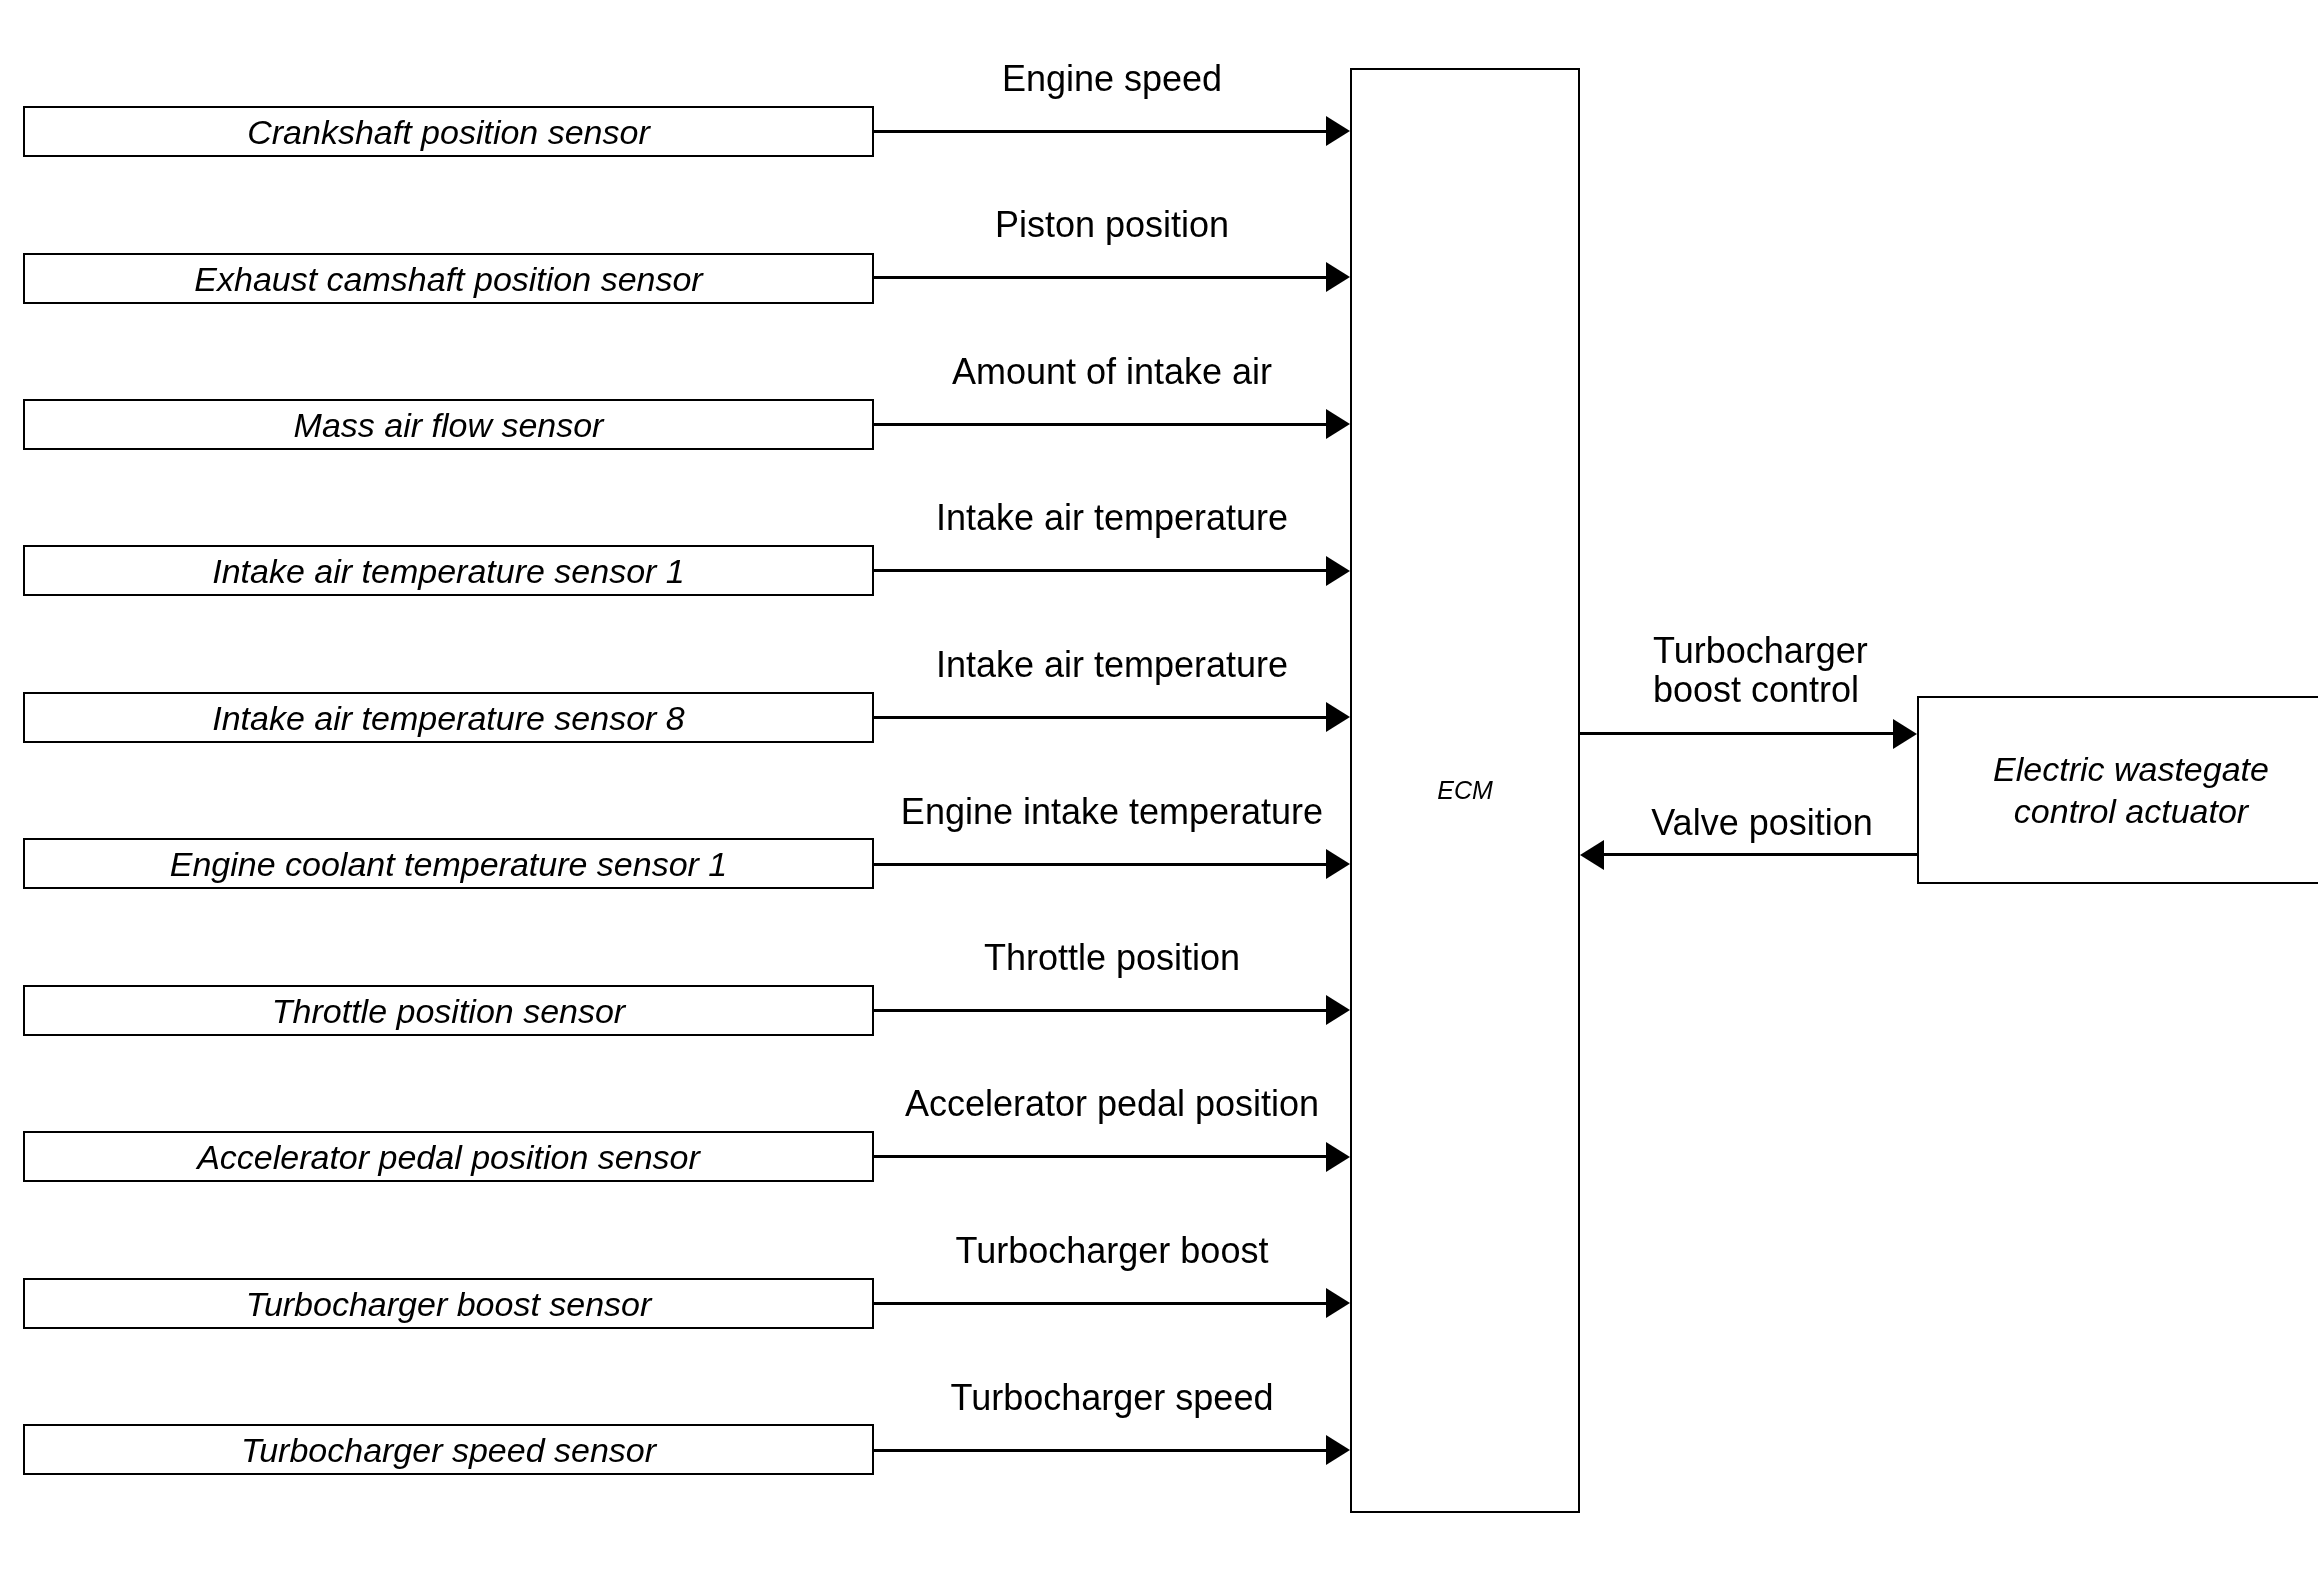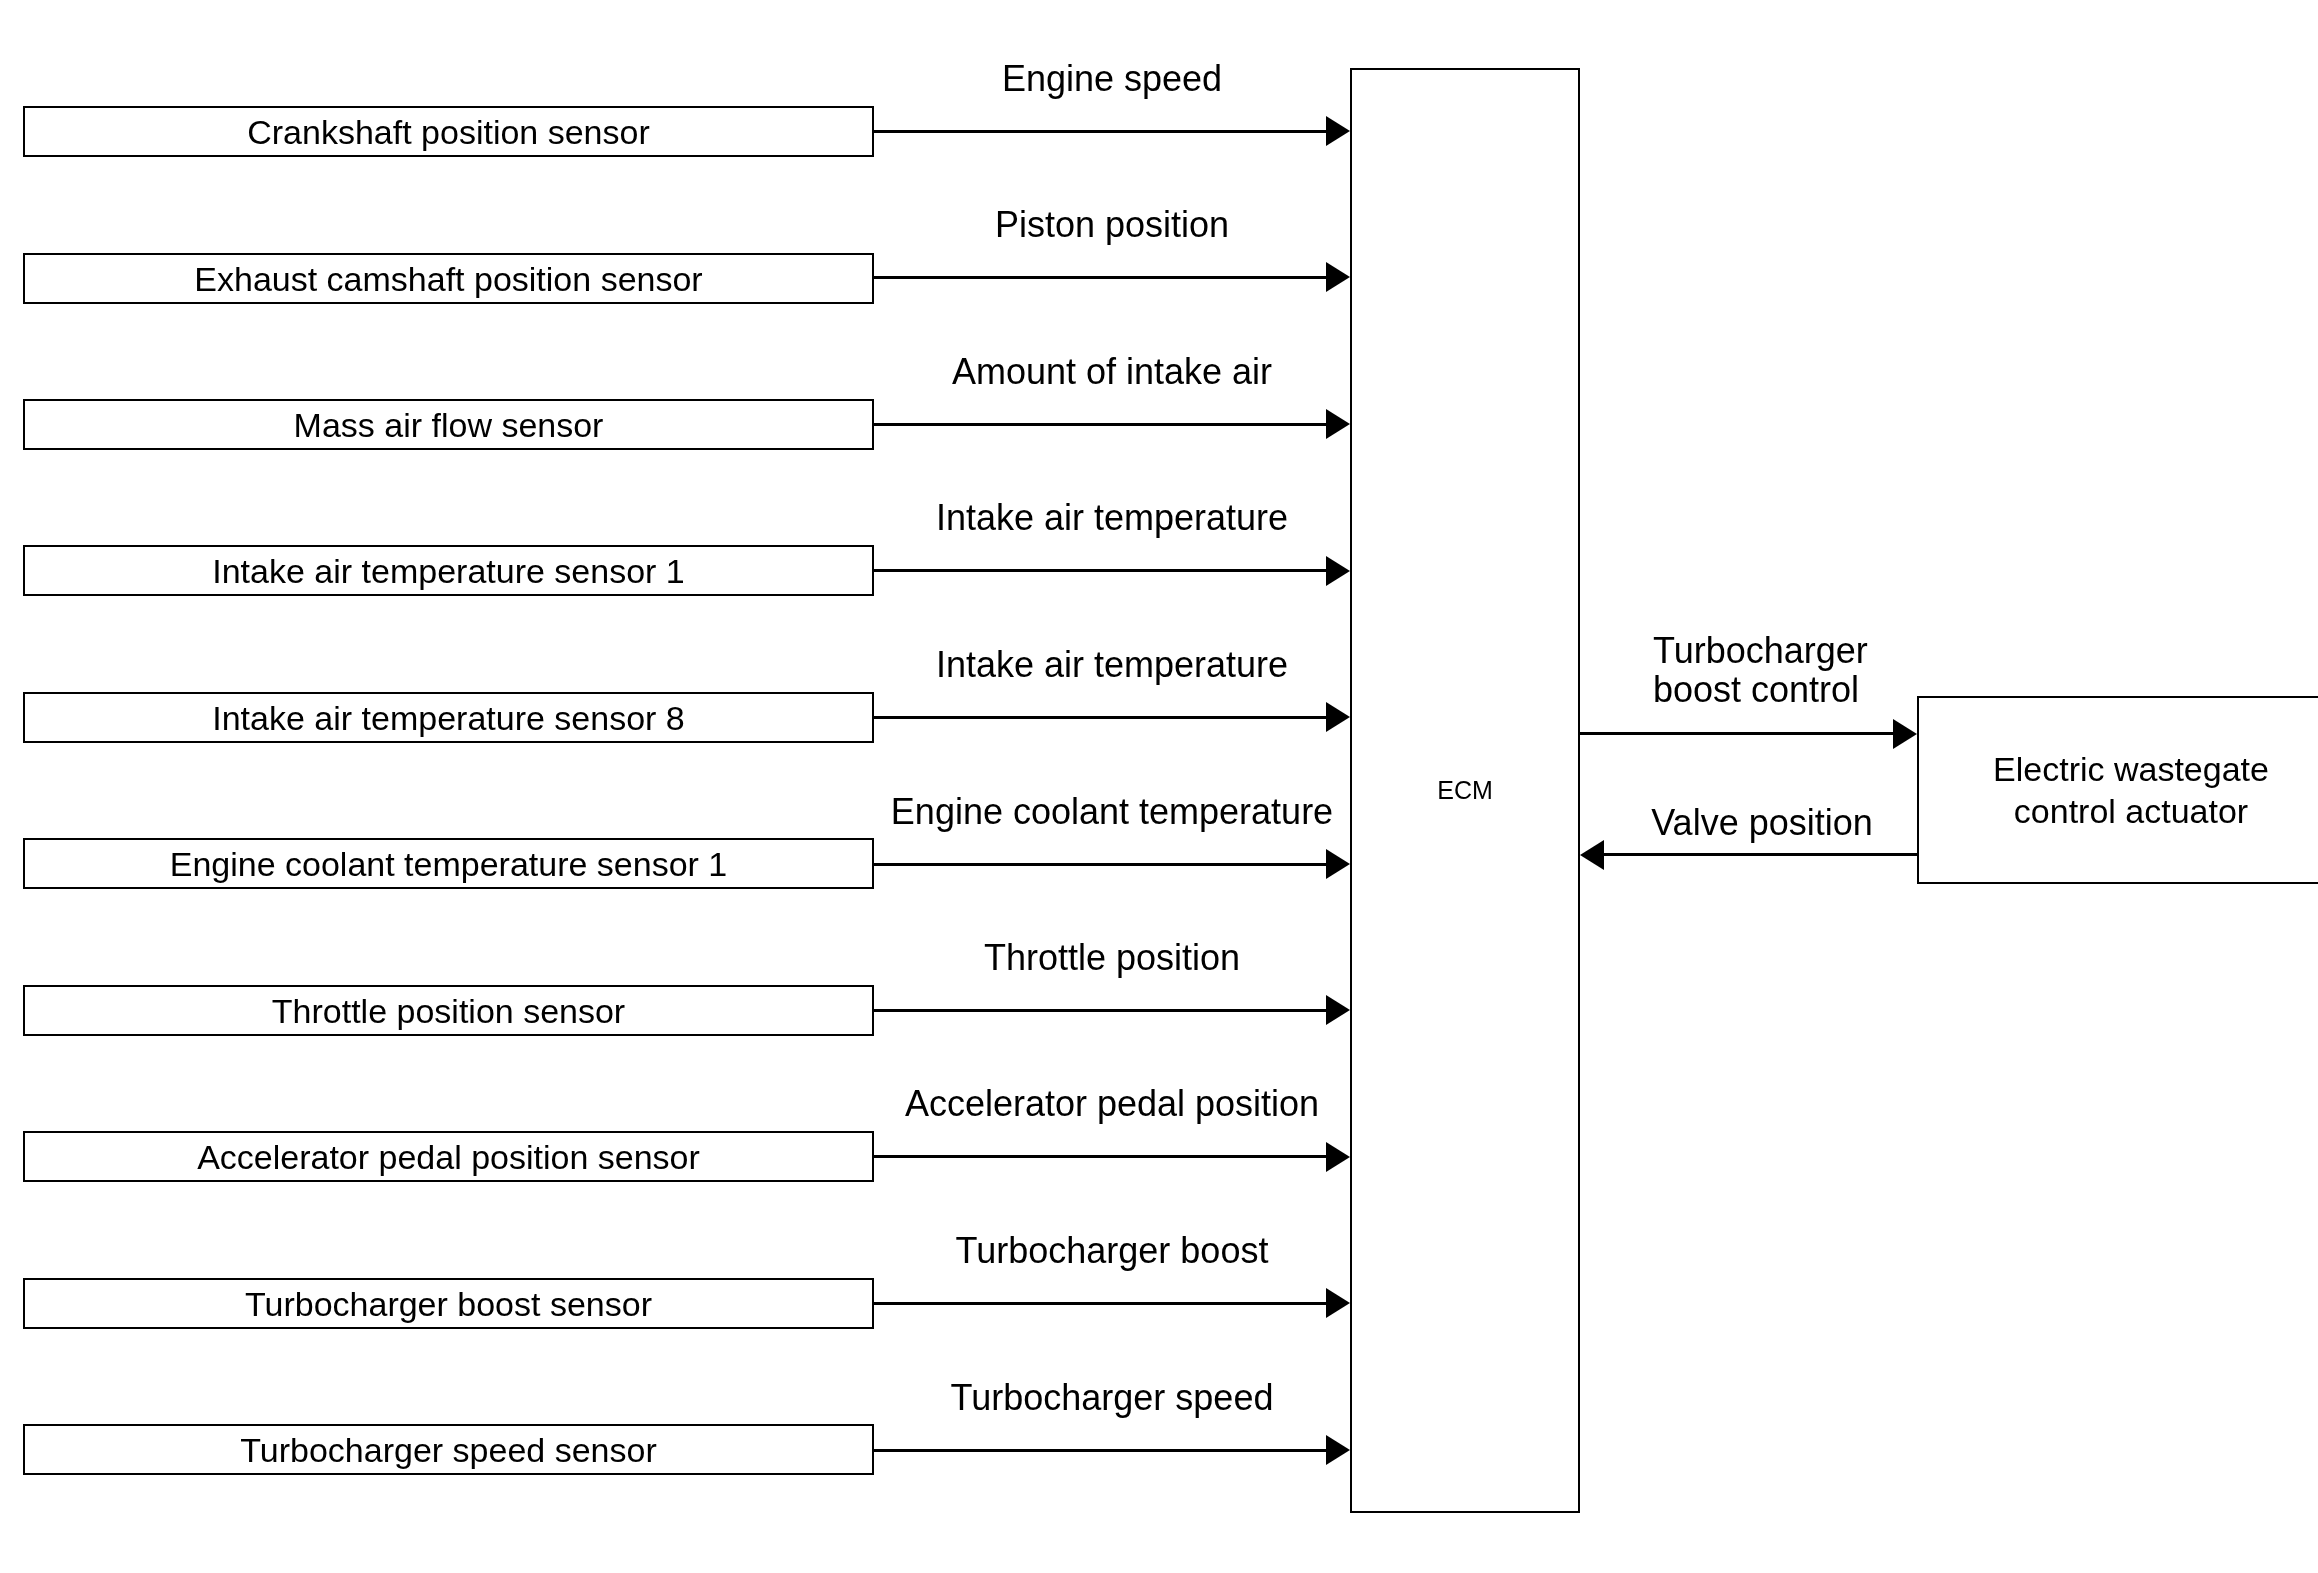--- a/index.html
+++ b/index.html
@@ -18,20 +18,21 @@
   .box {
     position: absolute;
     box-sizing: border-box;
     border: 2.9px solid #000000;
     background: #ffffff;
     display: flex;
     align-items: center;
     justify-content: center;
     text-align: center;
     color: #000000;
+    font-style: italic;
   }
   .sensor-box {
     left: 23px;
     width: 851px;
     height: 51px;
     font-size: 34px;
   }
   .sensor-box .lbl {
     line-height: 1.0;
     white-space: nowrap;
@@ -142,21 +143,21 @@
   <div class="hline" style="left:874px; top:569px; width:453px"></div>
   <div class="arrow-right" style="left:1326px; top:556px"></div>
   <div class="flow-label centered" style="left:1112px; top:499px">Intake air temperature</div>
 
   <div class="hline" style="left:874px; top:716px; width:453px"></div>
   <div class="arrow-right" style="left:1326px; top:702px"></div>
   <div class="flow-label centered" style="left:1112px; top:646px">Intake air temperature</div>
 
   <div class="hline" style="left:874px; top:863px; width:453px"></div>
   <div class="arrow-right" style="left:1326px; top:849px"></div>
-  <div class="flow-label centered" style="left:1112px; top:793px">Engine coolant temperature</div>
+  <div class="flow-label centered" style="left:1112px; top:793px">Engine intake temperature</div>
 
   <div class="hline" style="left:874px; top:1009px; width:453px"></div>
   <div class="arrow-right" style="left:1326px; top:995px"></div>
   <div class="flow-label centered" style="left:1112px; top:939px">Throttle position</div>
 
   <div class="hline" style="left:874px; top:1155px; width:453px"></div>
   <div class="arrow-right" style="left:1326px; top:1142px"></div>
   <div class="flow-label centered" style="left:1112px; top:1085px">Accelerator pedal position</div>
 
   <div class="hline" style="left:874px; top:1302px; width:453px"></div>

